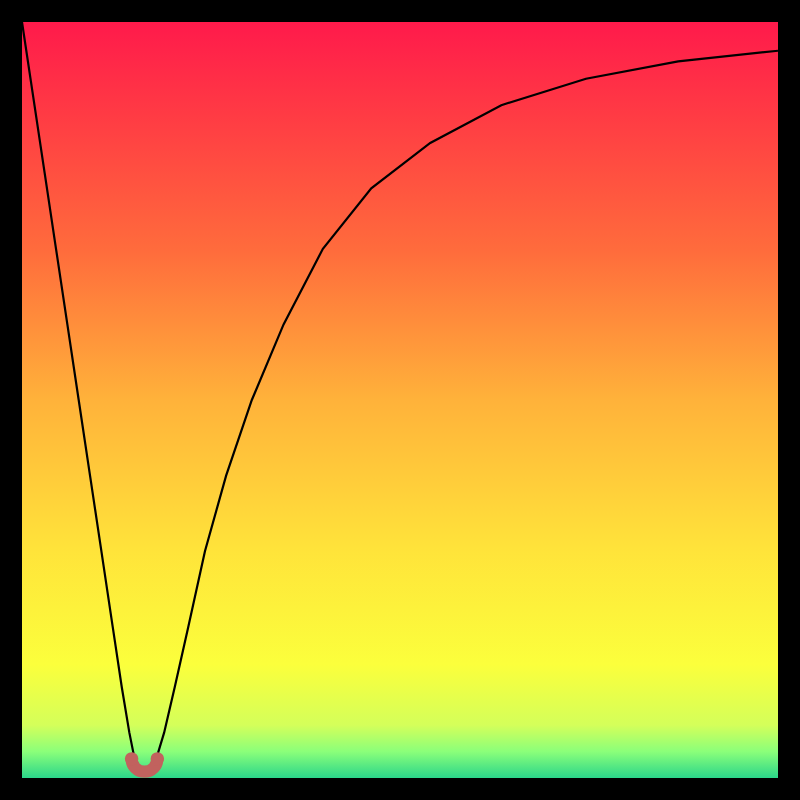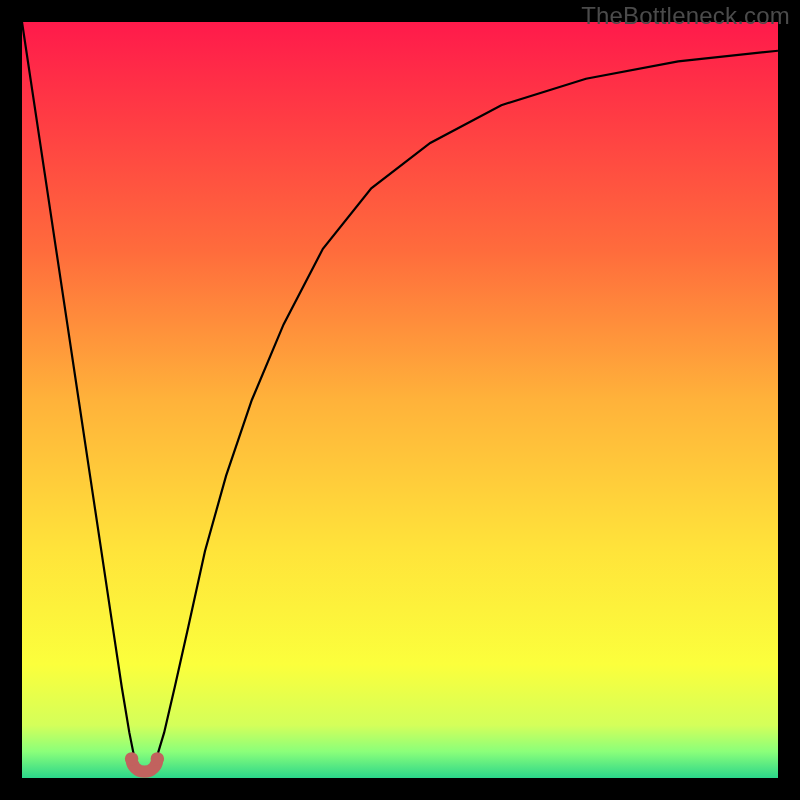--- a/index.html
+++ b/index.html
@@ -62,14 +62,13 @@
       </defs>
       <rect id="bg-rect" x="0" y="0" width="756" height="756" fill="url(#bg-grad)"></rect>
       <path id="curve" fill="none" stroke="#000000" stroke-width="2.2" d="M0.00 0.00 L11.34 75.60 L22.68 151.20 L34.02 226.80 L45.36 302.40 L56.70 378.00 L68.04 453.60 L79.38 529.20 L90.72 604.80 L99.79 665.28 L107.35 710.64 L113.40 740.88 L119.45 752.98 L125.50 752.98 L133.06 740.88 L142.13 710.64 L152.71 665.28 L166.32 604.80 L182.95 529.20 L204.12 453.60 L229.82 378.00 L261.58 302.40 L300.89 226.80 L349.27 166.32 L408.24 120.96 L479.30 83.16 L563.98 56.70 L656.21 39.31 L756.00 28.73"></path>
       <g id="marker">
           <path d="M 109.62 736.8732 A 12.852 12.852 0 0 0 135.324 736.8732" fill="none" stroke="#c1625e" stroke-width="12.2094" stroke-linecap="round"></path>
           <circle cx="109.62" cy="736.8732" r="6.7151700000000005" fill="#c1625e"></circle>
           <circle cx="135.324" cy="736.8732" r="6.7151700000000005" fill="#c1625e"></circle>
         </g>
     </svg>
   </div>
-  <div class="watermark">TheBottleneck.com</div>
 </div>
 
 </body></html>

